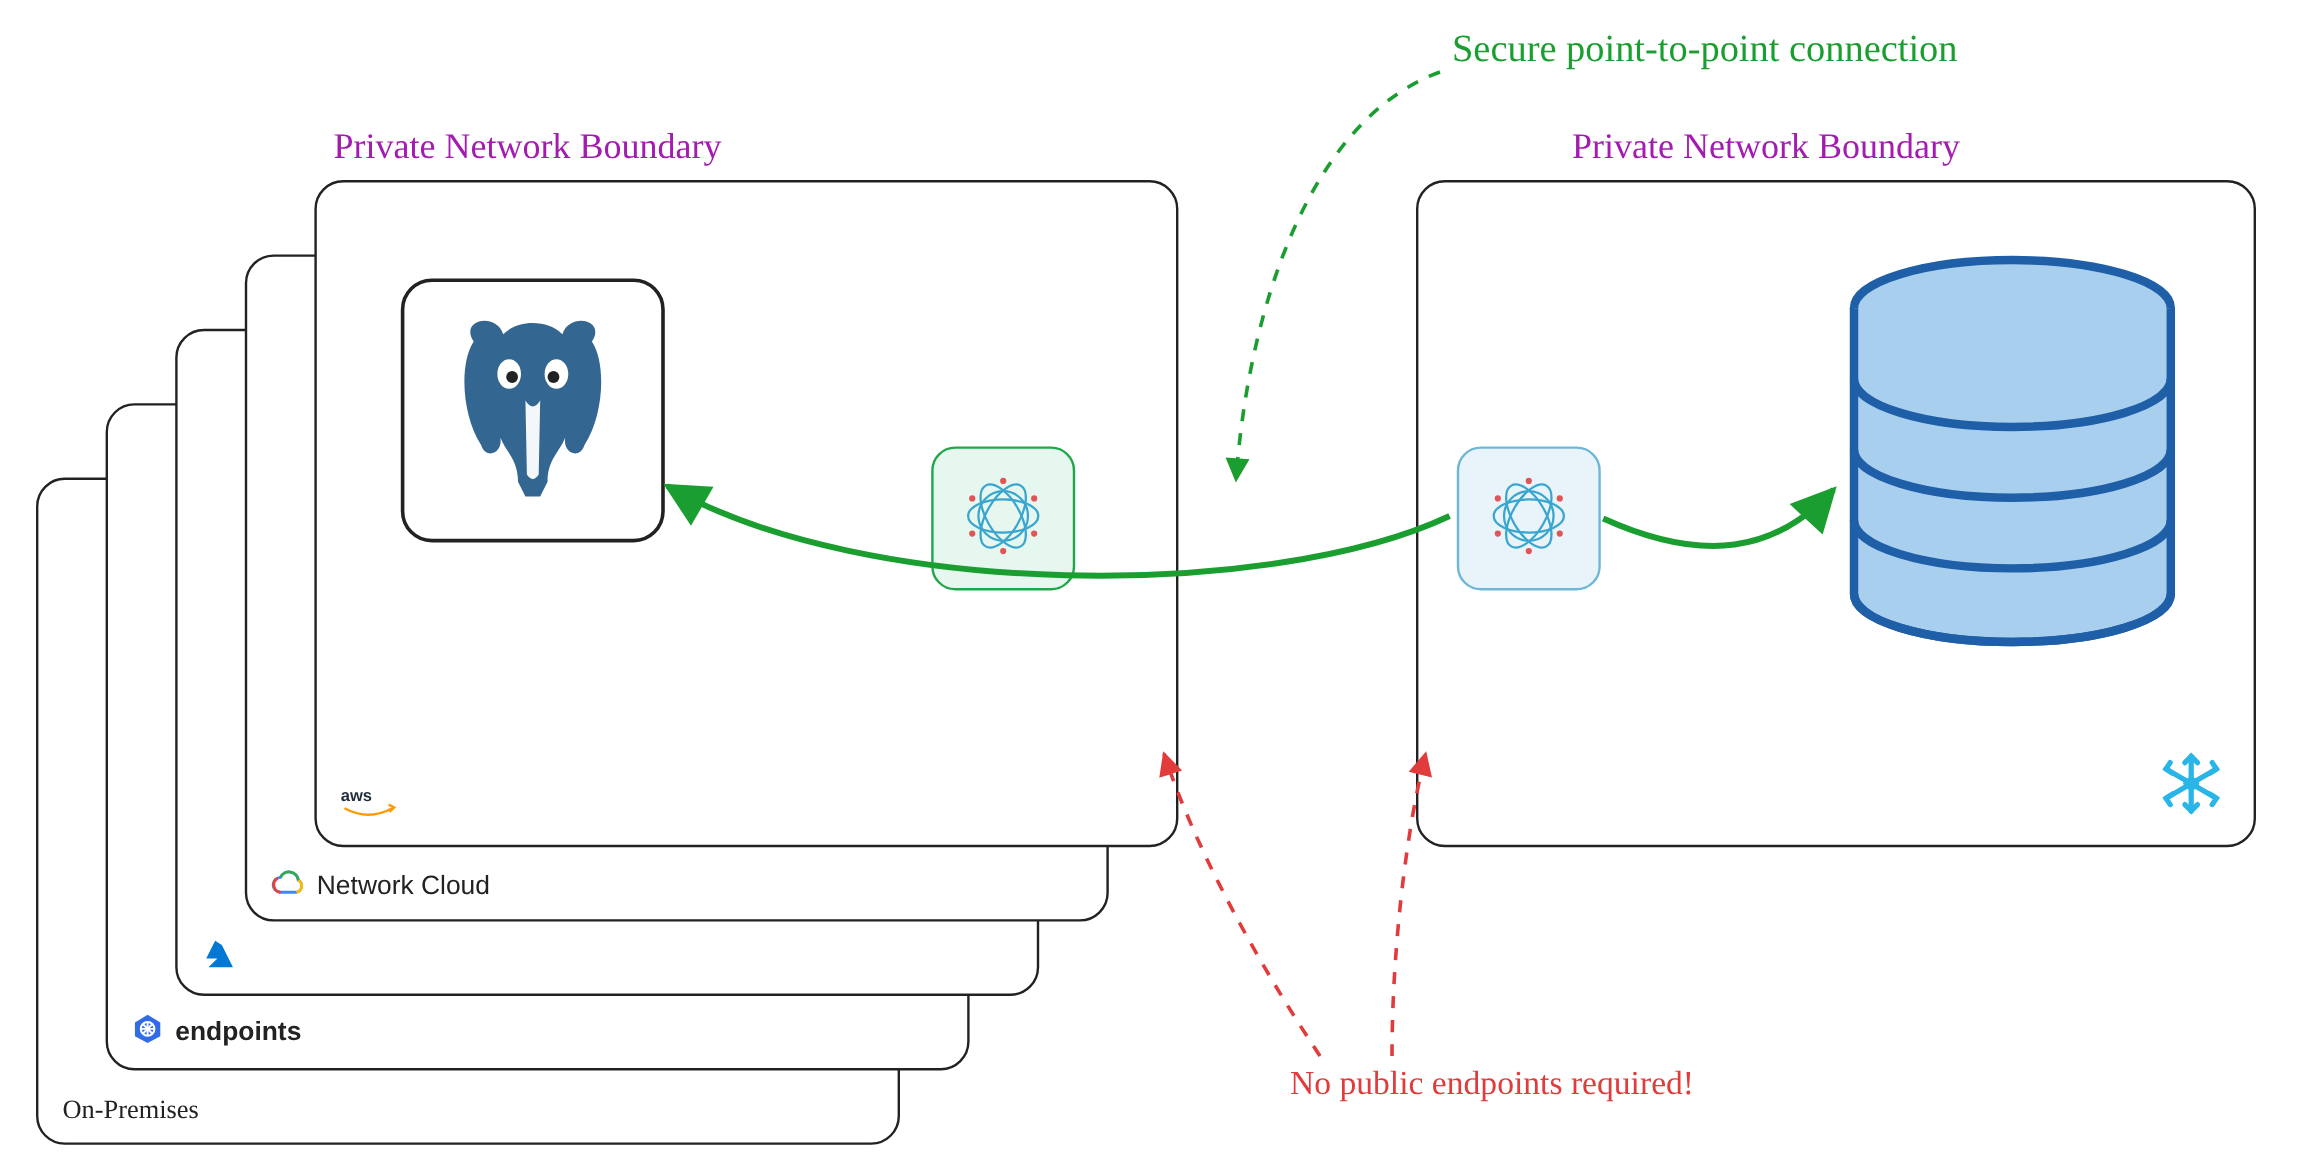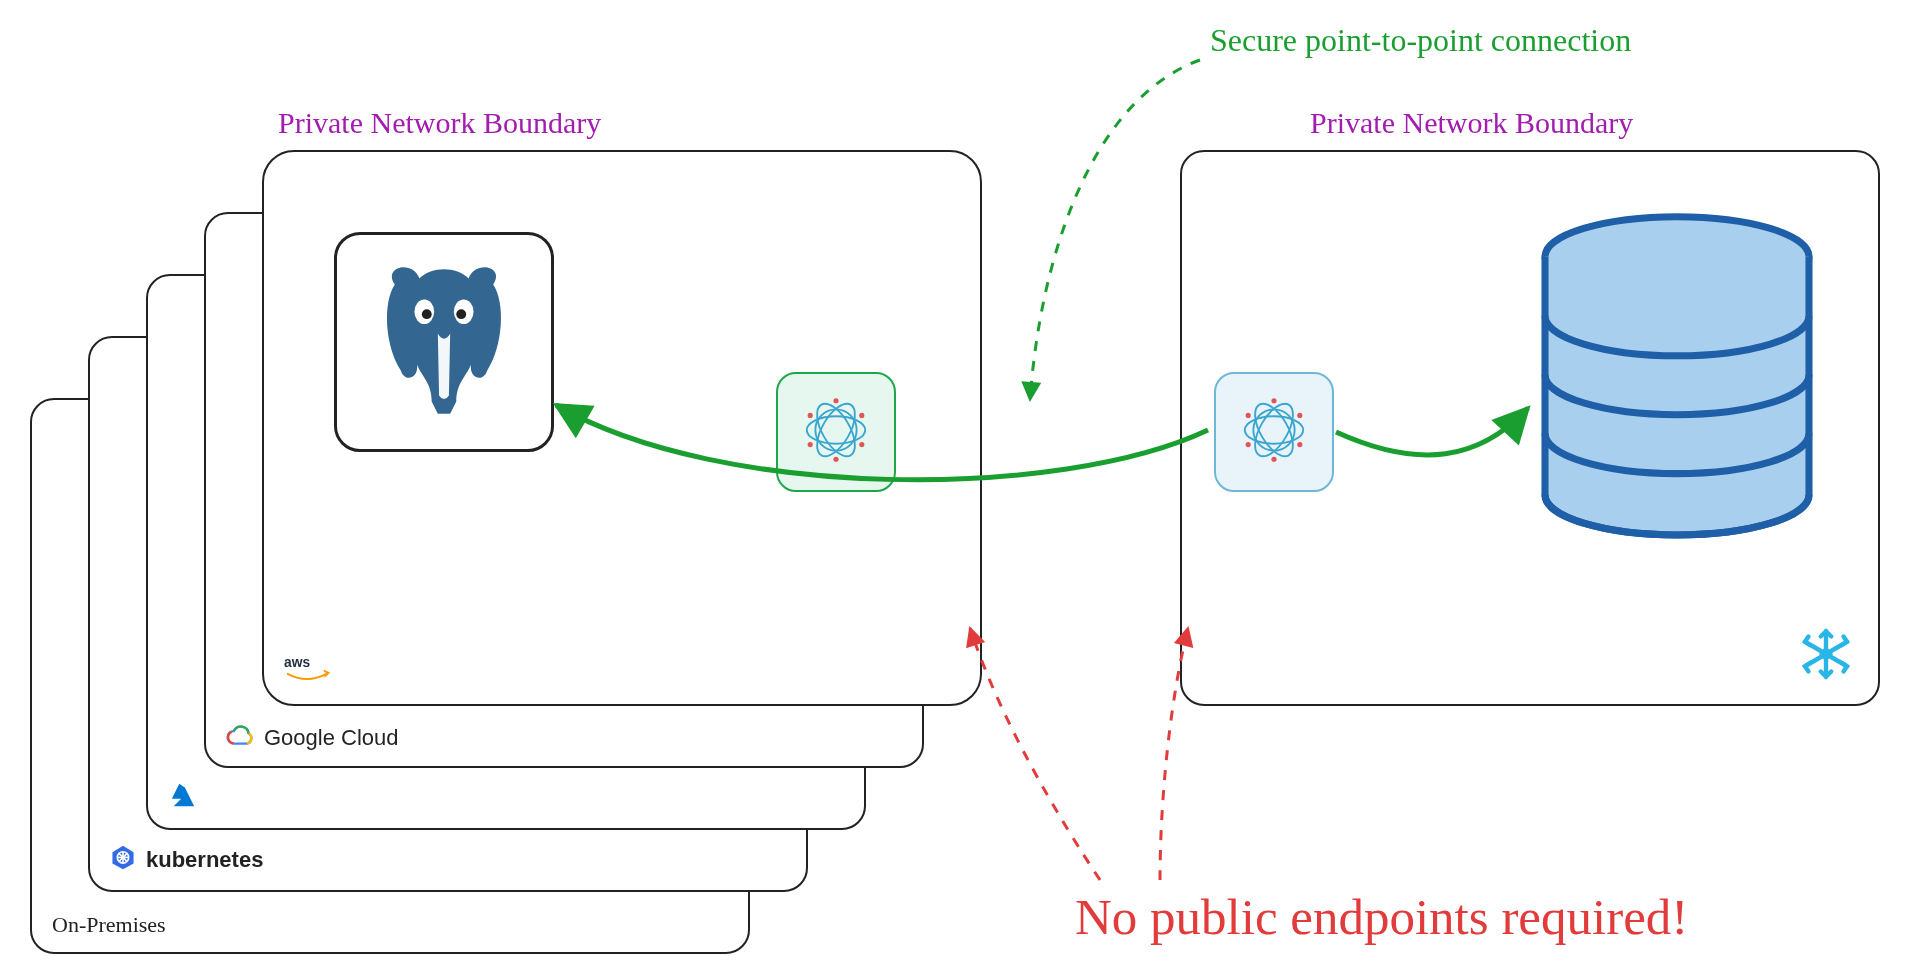--- a/index.html
+++ b/index.html
@@ -23,21 +23,21 @@
   }
   .annotation-green {
     position: absolute;
     font-size: 32px;
     color: #1a9e2f;
     font-weight: 500;
     white-space: nowrap;
   }
   .annotation-red {
     position: absolute;
-    font-size: 51px;
+    font-size: 28px;
     color: #e23b3b;
     font-weight: 500;
     white-space: nowrap;
   }
   
   .stack-card {
     position: absolute;
     border: 2px solid #222;
     border-radius: 24px;
     background: #fff;
@@ -118,21 +118,21 @@
             <polygon points="16,2 29,10 29,24 16,31 3,24 3,10" fill="#326ce5"></polygon>
             <circle cx="16" cy="16.5" r="7" fill="none" stroke="#fff" stroke-width="2"></circle>
             <g stroke="#fff" stroke-width="2">
               <line x1="16" y1="9.5" x2="16" y2="23.5"></line>
               <line x1="9" y1="16.5" x2="23" y2="16.5"></line>
               <line x1="11" y1="11.5" x2="21" y2="21.5"></line>
               <line x1="21" y1="11.5" x2="11" y2="21.5"></line>
             </g>
           </svg>
       </span>
-      <span style="font-weight:700;">kubernetes</span>
+      <span style="font-weight:700;">endpoints</span>
     </div>
   </div>
   <div class="stack-card" style="left:146px; top:274px; width:720px; height:556px;">
     <div class="stack-label">
       <span>
         <svg width="30" height="26" viewBox="0 0 32 28">
             <path d="M12 2 L4 18 L14 18 L6 26 L28 26 L18 6 Z" fill="#0078d4"></path>
           </svg>
       </span>
       <span></span>
@@ -141,24 +141,24 @@
   <div class="stack-card" style="left:204px; top:212px; width:720px; height:556px;">
     <div class="stack-label">
       <span>
         <svg width="28" height="22" viewBox="0 0 36 26">
             <path d="M10 24 a8 8 0 0 1 0-16 a10 10 0 0 1 19 3 a7 7 0 0 1 -2 13 Z" fill="none" stroke="#4285f4" stroke-width="3"></path>
             <path d="M10 24 a8 8 0 0 1 -3-15" fill="none" stroke="#ea4335" stroke-width="3"></path>
             <path d="M27 24 a7 7 0 0 0 2-13" fill="none" stroke="#fbbc04" stroke-width="3"></path>
             <path d="M10 8 a10 10 0 0 1 19 3" fill="none" stroke="#34a853" stroke-width="3"></path>
           </svg>
       </span>
-      <span><span style="font-weight:400;">Google Cloud</span></span>
-    </div>
-  </div>
-  <div class="stack-card" style="left:262px; top:150px; width:720px; height:556px;border-radius:32px;">
+      <span><span style="font-weight:400;">Network Cloud</span></span>
+    </div>
+  </div>
+  <div class="stack-card" style="left:262px; top:150px; width:720px; height:556px;">
     <div class="stack-label">
       <span>
         <svg width="46" height="30" viewBox="0 0 60 36">
             <text x="0" y="16" font-family="Arial" font-size="18" font-weight="700" fill="#232f3e">aws</text>
             <path d="M4 24 q26 14 52 0" fill="none" stroke="#ff9900" stroke-width="2.5"></path>
             <path d="M52 20 l6 3 l-5 5" fill="none" stroke="#ff9900" stroke-width="2.5"></path>
           </svg>
       </span>
     </div>
 

